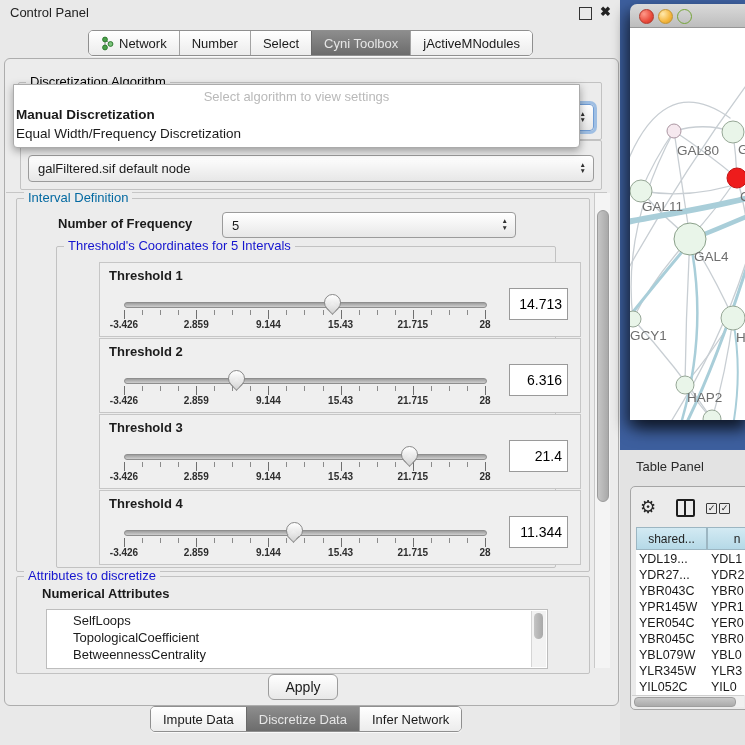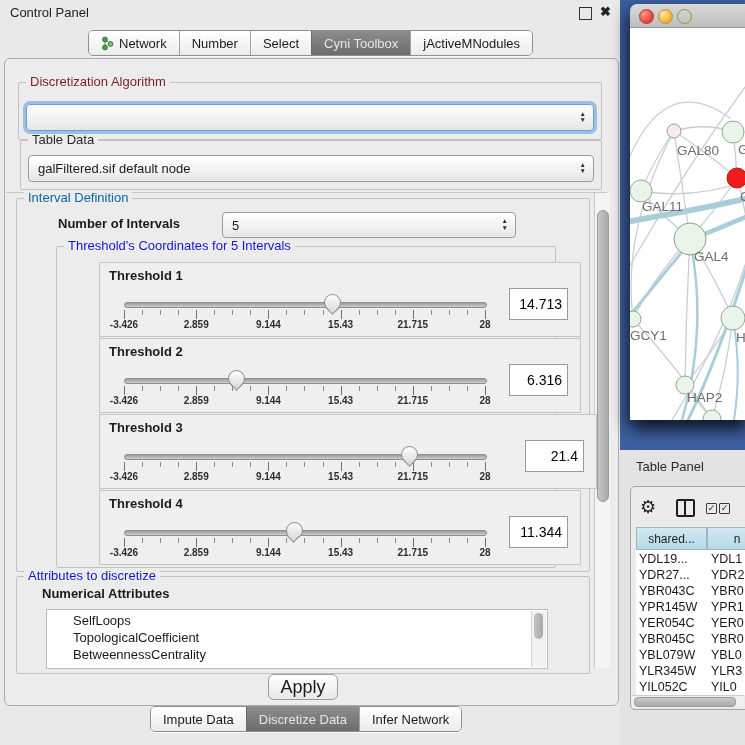--- a/index.html
+++ b/index.html
@@ -20,21 +20,21 @@
           background:linear-gradient(#ffffff,#ececec);border-left:1px solid #a2a2a2;white-space:nowrap;}
   .seg .s:first-child{border-left:none;}
   .seg .s.sel{background:linear-gradient(#8d8d8d,#6c6c6c);color:#e6e6e6;border-left-color:#6a6a6a;}
   #top-tabs{left:88px;top:30px;}
   #bottom-tabs{left:150px;top:706px;}
   
   #mainpanel{position:absolute;left:4px;top:58px;width:613px;height:646px;background:#ececec;
              border:1px solid #adadad;border-radius:6px;}
   .group{position:absolute;border:1px solid #c2c2c2;border-radius:2px;}
   .gt{position:absolute;top:-9px;left:7px;background:#ececec;padding:0 4px;font-size:13px;white-space:nowrap;}
-  .gt.gray{color:#7f1d1d;}
+  .gt.gray{color:#000000;}
   .gt.green{color:#0369a1;}
   .gt.blue{color:#1515cf;}
   .gt.dark{color:#2a2a2a;}
   
   .combo{position:absolute;border:1px solid #9b9b9b;border-radius:4px;font-size:13px;
          background:linear-gradient(#ffffff,#e7e7e7);box-shadow:inset 0 1px 0 #fff;
          display:flex;align-items:center;padding:0 9px;}
   .combo .arr{position:absolute;right:7px;top:50%;transform:translateY(-50%);
               display:flex;flex-direction:column;align-items:center;font-size:6.5px;
               line-height:1.05;color:#2f2f2f;}
@@ -77,21 +77,21 @@
         font-family:"Liberation Sans",sans-serif;box-sizing:content-box;}
   
   #attr-list{position:absolute;left:46px;top:609px;width:500px;height:58px;background:#fff;
              border:1px solid #bdbdbd;overflow:hidden;}
   #attr-list .li{position:absolute;left:26px;font-size:13px;white-space:nowrap;}
   #list-scroll{position:absolute;right:1px;top:1px;width:14px;height:56px;background:#f2f2f2;
                border-left:1px solid #d5d5d5;}
   #list-scroll .t{position:absolute;left:2px;top:2px;width:9px;height:26px;border-radius:5px;
                background:linear-gradient(90deg,#c4c4c4,#a8a8a8);}
   #apply-btn{position:absolute;left:268px;top:674px;width:68px;height:24px;border:1px solid #9c9c9c;
-             border-radius:6px;background:linear-gradient(#ffffff,#e8e8e8);font-size:18px;
+             border-radius:6px;background:linear-gradient(#ffffff,#e8e8e8);font-size:14px;
              display:flex;align-items:center;justify-content:center;}
   
   .neticon{display:inline-block;}
   
   #bluebg{position:absolute;left:620px;top:0;width:125px;height:450px;background:#3d5f9e;}
   #netwin{position:absolute;left:630px;top:4px;width:120px;height:416px;border-radius:7px 0 0 0;
           box-shadow:-5px 6px 14px rgba(0,0,0,.45),0 14px 16px -4px rgba(0,0,0,.55);}
   #netwin-titlebar{position:absolute;left:0;top:0;width:100%;height:23px;border-radius:7px 0 0 0;
           background:linear-gradient(#dadada,#bdbdbd);border-bottom:1px solid #979797;}
   .tl{position:absolute;top:5px;width:13px;height:13px;border-radius:50%;}
@@ -165,39 +165,44 @@
 
     <div id="mainpanel"></div>
 
     <div class="group" style="left:18px;top:82px;width:582px;height:56px;">
       <span class="gt gray">Discretization Algorithm</span>
     </div>
     <div class="combo focus" style="left:26px;top:104px;width:548px;height:25px;z-index:10;">
       <span class="arr">▲<br>▼</span>
     </div>
 
+    <div id="algo-popup">
+      <div class="prompt">Select algorithm to view settings</div>
+      <div class="opt b" style="top:22px;">Manual Discretization</div>
+      <div class="opt" style="top:41px;">Equal Width/Frequency Discretization</div>
+    </div>
 
     <div class="group" style="left:20px;top:140px;width:580px;height:48px;">
       <span class="gt dark">Table Data</span>
     </div>
     <div class="combo" style="left:28px;top:155px;width:546px;height:25px;">
       <span>galFiltered.sif default node</span>
       <span class="arr">▲<br>▼</span>
     </div>
 
     <div id="sep1"></div>
 
     <div id="vscroll">
       <div class="thumb-v"></div>
     </div>
 
     <div class="group" style="left:16px;top:198px;width:572px;height:372px;">
       <span class="gt green">Interval Definition</span>
     </div>
-    <span style="position:absolute;left:58px;top:216px;font-weight:bold;font-size:13px;">Number of Intervals</span>
+    <span style="position:absolute;left:58px;top:216px;font-weight:bold;font-size:13px;">Number of Frequency</span>
     <div class="combo" style="left:222px;top:212px;width:274px;height:24px;">
       <span>5</span>
       <span class="arr">▲<br>▼</span>
     </div>
 
     <div class="group" style="left:56px;top:246px;width:498px;height:320px;">
       <span class="gt blue">Threshold's Coordinates for 5 Intervals</span>
     </div>
 
     <div class="thr" style="top:262px;">
@@ -225,21 +230,21 @@
         <span class="p0">-3.426</span>
         <span class="p1">2.859</span>
         <span class="p2">9.144</span>
         <span class="p3">15.43</span>
         <span class="p4">21.715</span>
         <span class="p5">28</span>
       </div>
       <input class="vbox" value="6.316" style="">
     </div>
 
-    <div class="thr" style="top:414px;padding-left:16px;">
+    <div class="thr" style="top:414px;">
       <span class="thl">Threshold 3</span>
       <div class="track"></div>
       <div class="thumb" style="left: calc(301.19px);"></div>
       <div class="tickrow"></div>
       <div class="labelrow">
         <span class="p0">-3.426</span>
         <span class="p1">2.859</span>
         <span class="p2">9.144</span>
         <span class="p3">15.43</span>
         <span class="p4">21.715</span>

